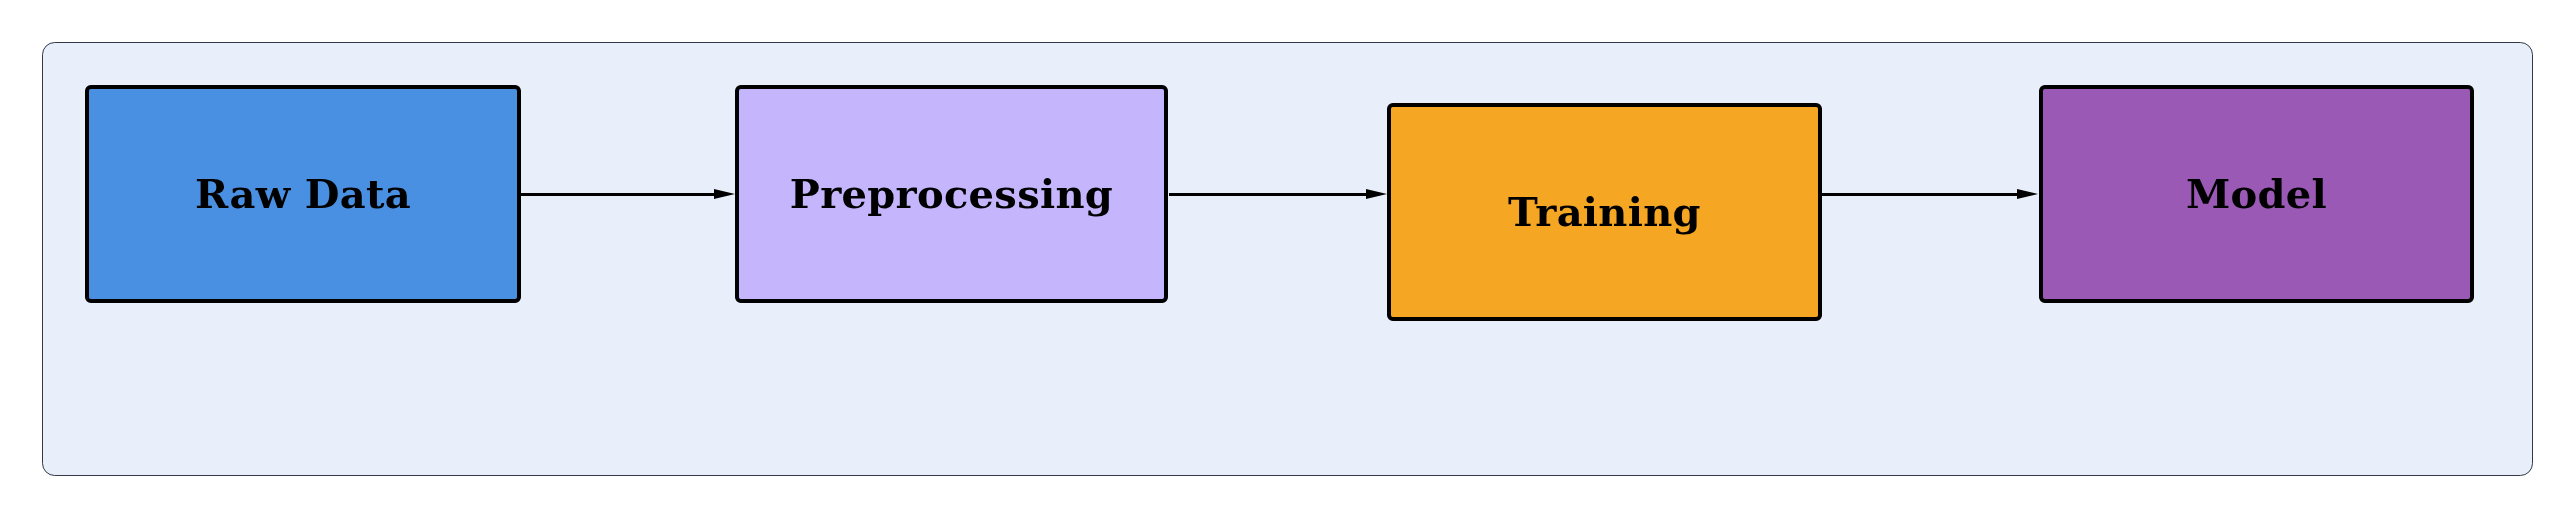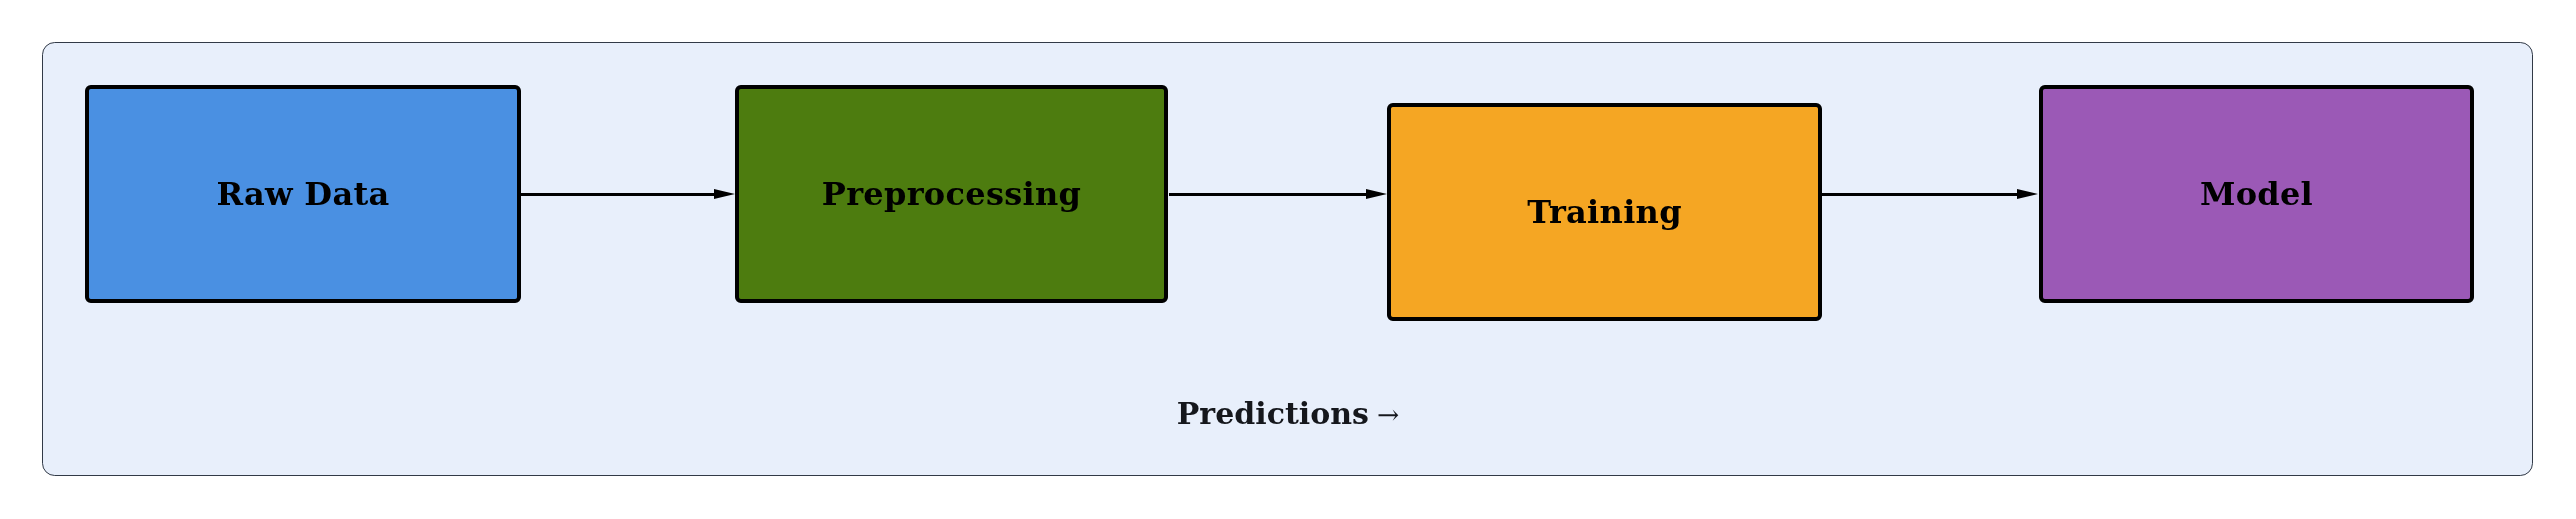--- a/index.html
+++ b/index.html
@@ -43,21 +43,21 @@
     box-sizing: border-box;
     border: 4px solid #000000;
     border-radius: 5.8px;
     display: flex;
     align-items: center;
     justify-content: center;
   }
   .stage-label {
     font-family: "DejaVu Serif", "Liberation Serif", serif;
     font-weight: bold;
-    font-size: 32px;
+    font-size: 40px;
     color: #000000;
     line-height: 1;
     letter-spacing: 0.3px;
     white-space: nowrap;
   }
 
   #stage-0 { left: 85px;  width: 436px; }
   #stage-1 { left: 735px; width: 433px; }
   #stage-2 { left: 1387px; width: 435px; }
   #stage-3 { left: 2039px; width: 435px; align-items: center; }
@@ -122,21 +122,21 @@
 
   <div class="stage" id="stage-0" style="background-color: rgb(74, 144, 226);">
     <span class="stage-label">Raw Data</span>
   </div>
 
   <div class="connector" id="connector-0">
     <div class="shaft"></div>
     <div class="head"></div>
   </div>
 
-  <div class="stage" id="stage-1" style="background-color: #4d7c0f; align-items: center;">
+  <div class="stage" id="stage-1" style="background-color: #c4b5fd; align-items: center;">
     <span class="stage-label">Preprocessing</span>
   </div>
 
   <div class="connector" id="connector-1">
     <div class="shaft"></div>
     <div class="head"></div>
   </div>
 
   <div class="stage" id="stage-2" style="background-color: rgb(245, 166, 35); margin-top: 18px;">
     <span class="stage-label">Training</span>
@@ -144,18 +144,15 @@
 
   <div class="connector" id="connector-2">
     <div class="shaft"></div>
     <div class="head"></div>
   </div>
 
   <div class="stage" id="stage-3" style="background-color: rgb(155, 89, 182);">
     <span class="stage-label">Model</span>
   </div>
 
-  <div class="caption">
-    <span>Predictions</span><span class="caption-arrow">→</span>
-  </div>
 
 </div>
 
 
 </body></html>

